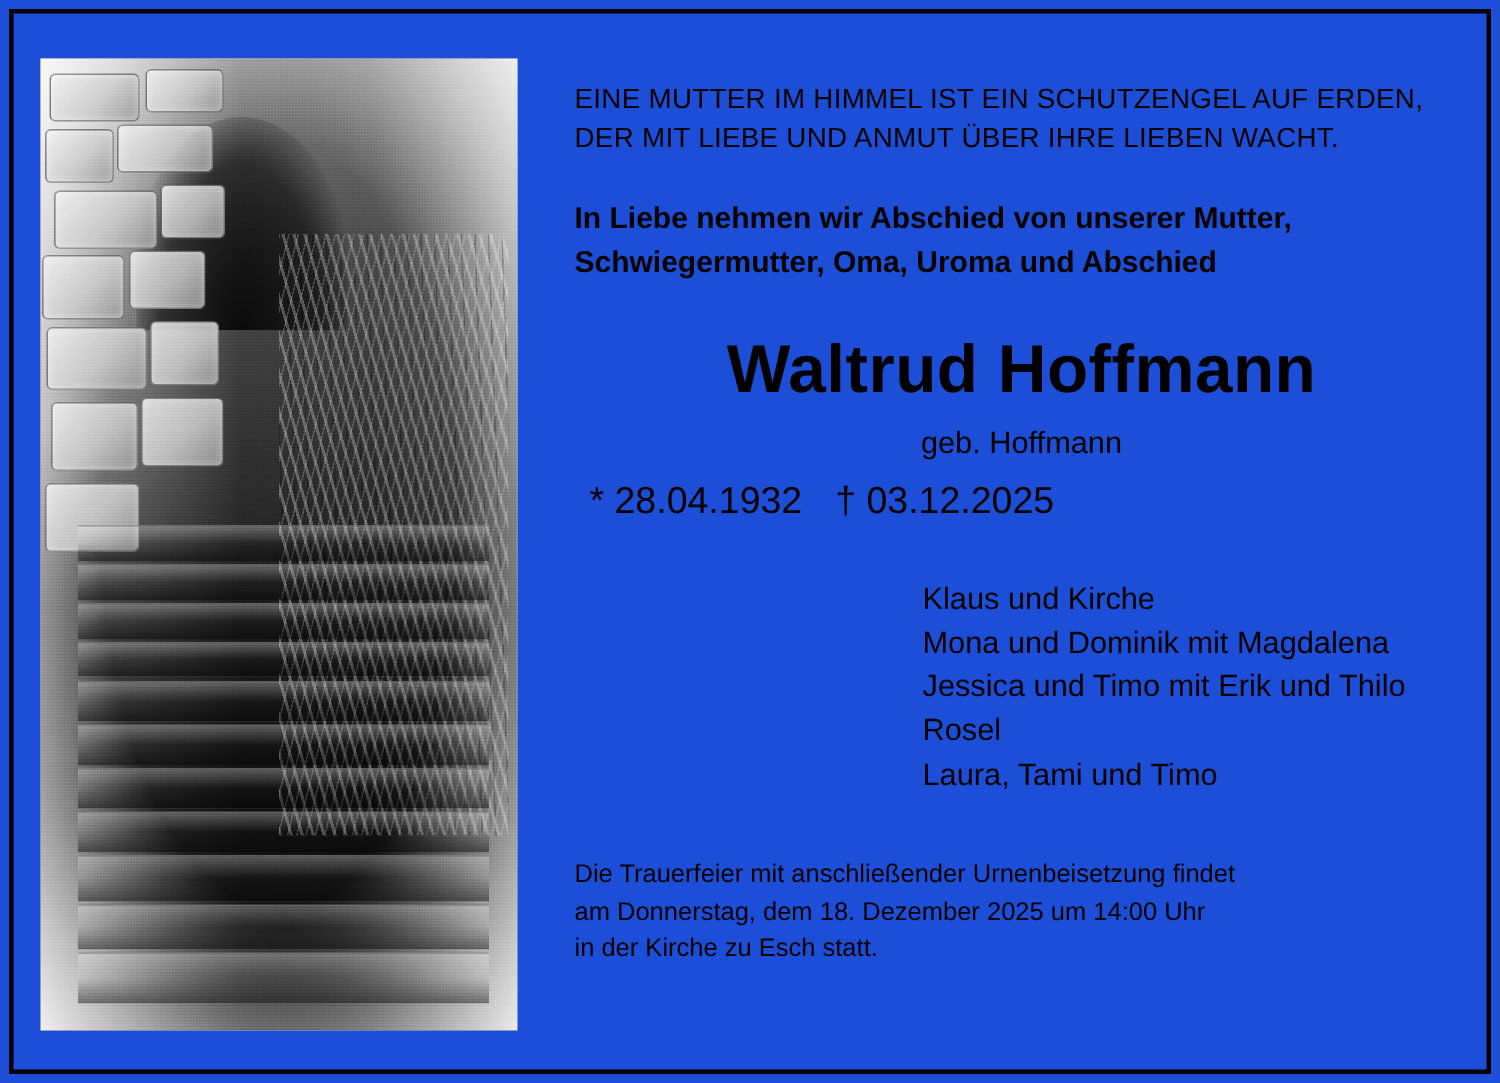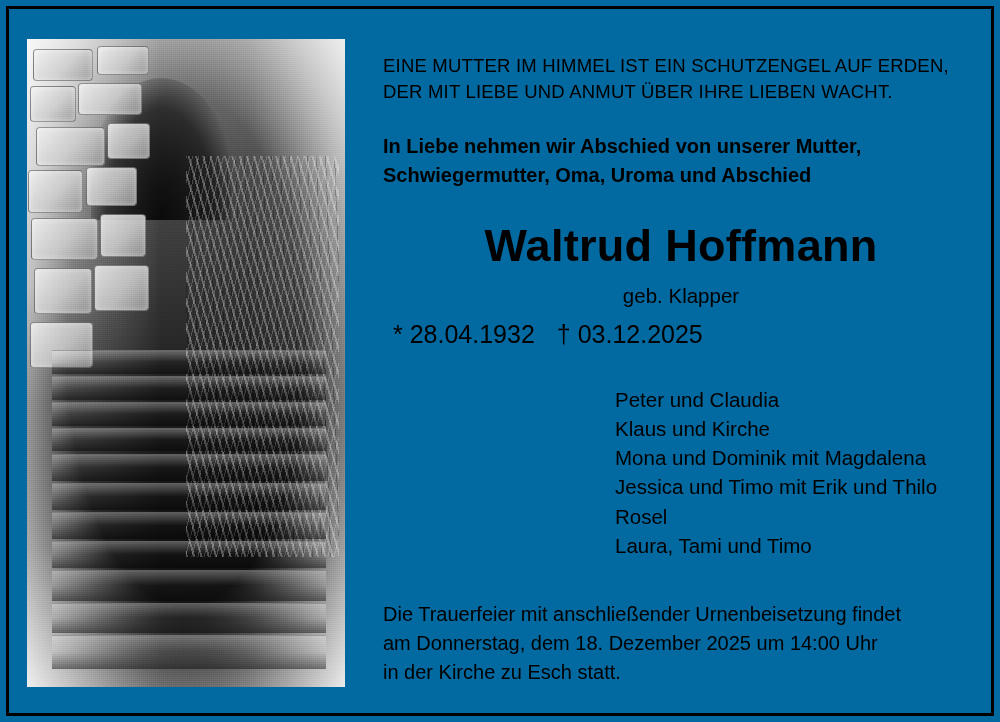--- a/index.html
+++ b/index.html
@@ -9,21 +9,21 @@
   }
   body {
     font-family: "Liberation Sans", sans-serif;
     color: #000000;
   }
   .page {
     position: relative;
     width: 1000px;
     height: 722px;
     box-sizing: border-box;
-    background: #0369a1;
+    background: #1d4ed8;
     overflow: hidden;
   }
   .border-outer {
     position: absolute;
     left: 6px;
     top: 6px;
     right: 6px;
     bottom: 6px;
     border: 3px solid #000000;
     box-sizing: border-box;
@@ -175,21 +175,21 @@
   .dates .sep { display: inline-block; width: 22px; }
   .mourners {
     margin-top: 36px;
     margin-left: 232px;
     font-size: 20.5px;
     line-height: 1.43;
   }
   .mourners div { white-space: nowrap; }
   .service {
     margin-top: 40px;
-    font-size: 20px;
+    font-size: 17px;
     line-height: 1.45;
   }
   .service div { white-space: nowrap; }
 </style>
 </head>
 <body>
 
 <div class="page">
   <div class="border-outer"></div>
 
@@ -240,28 +240,27 @@
         <div>DER MIT LIEBE UND ANMUT ÜBER IHRE LIEBEN WACHT.</div>
       </div>
 
       <div class="intro">
         <div>In Liebe nehmen wir Abschied von unserer Mutter,</div>
         <div>Schwiegermutter, Oma, Uroma und Abschied</div>
       </div>
 
       <div class="name">Waltrud Hoffmann</div>
 
-      <div class="born-name">geb. Klapper</div>
+      <div class="born-name">geb. Hoffmann</div>
 
       <div class="dates">
         <span>* 28.04.1932</span><span class="sep"></span><span>† 03.12.2025</span>
       </div>
 
       <div class="mourners">
-        <div>Peter und Claudia</div>
         <div>Klaus und Kirche</div>
         <div>Mona und Dominik mit Magdalena</div>
         <div>Jessica und Timo mit Erik und Thilo</div>
         <div>Rosel</div>
         <div>Laura, Tami und Timo</div>
       </div>
 
       <div class="service">
         <div>Die Trauerfeier mit anschließender Urnenbeisetzung findet</div>
         <div>am Donnerstag, dem 18. Dezember 2025 um 14:00 Uhr</div>

